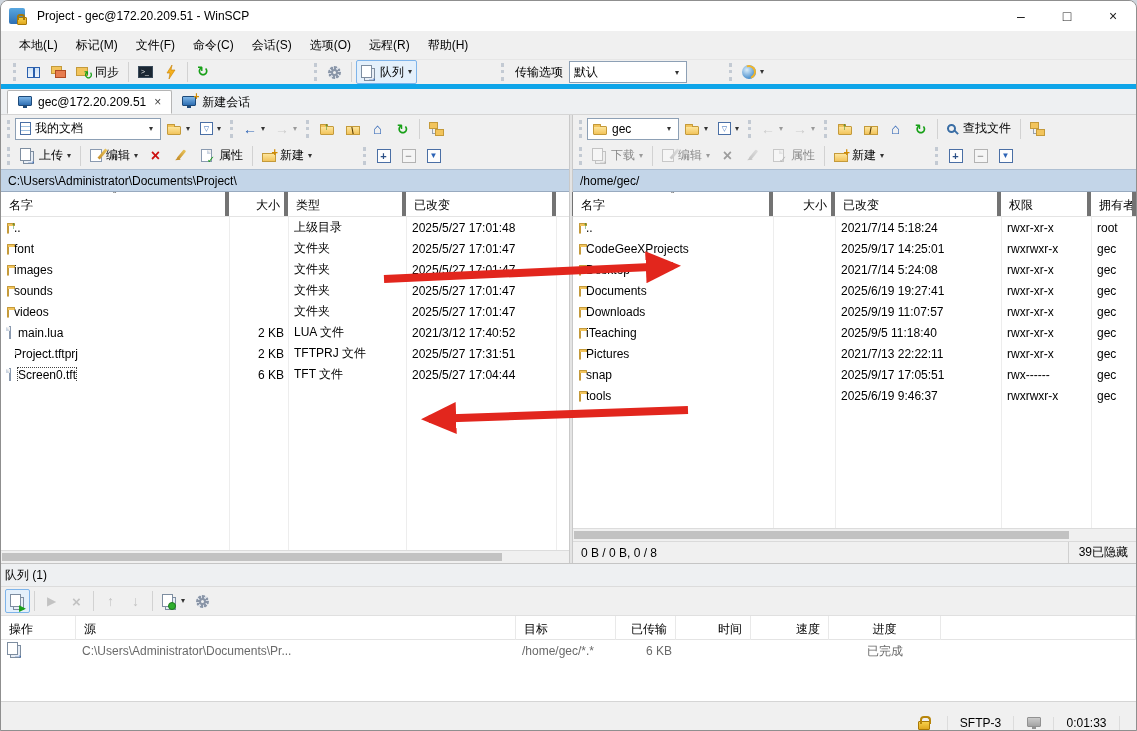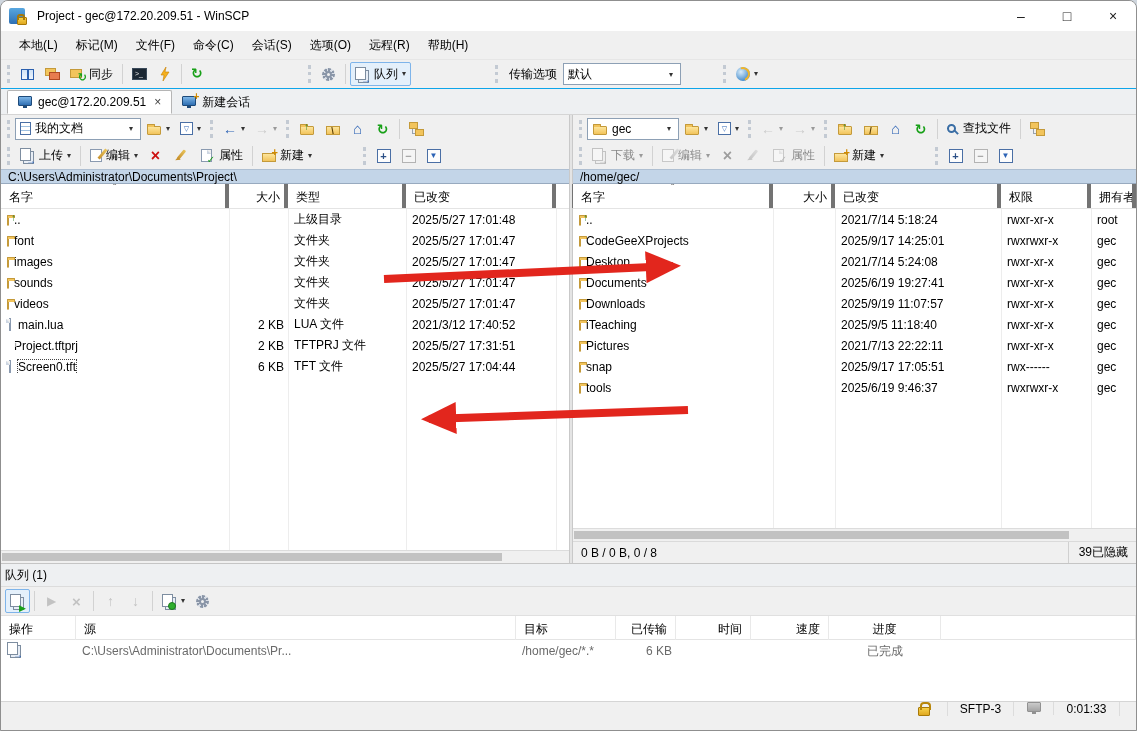--- a/index.html
+++ b/index.html
@@ -13,21 +13,21 @@
   .title-text{margin-left:12px}
   .win-controls{margin-left:auto;display:flex;height:100%}
   .win-btn{width:46px;height:100%;display:flex;align-items:center;justify-content:center;font-size:14px;color:#222}
 
   
   .menubar{height:29px;display:flex;align-items:center;padding-left:10px;gap:2px;flex:none;border-bottom:1px solid #e6e6e6}
   .menu-item{padding:4px 8px;white-space:nowrap}
 
   
   .toolbar{display:flex;align-items:center;flex:none}
-  .maintoolbar{height:29px;padding-left:2px;border-bottom:1px solid #0ea5e9}
+  .maintoolbar{height:29px;padding-left:8px;border-bottom:5px solid #0ea5e9}
   .grip{width:4px;height:18px;border-left:3px dotted #c3cad3;margin:0 4px;flex:none}
   .sep{width:1px;height:20px;background:#d2d2d2;margin:0 4px;flex:none}
   .tbtn{height:24px;min-width:25px;display:flex;align-items:center;justify-content:center;gap:4px;
         padding:0 4px;border:1px solid transparent;border-radius:2px;white-space:nowrap}
   .tbtn.pressed{border-color:#7eb4ea;background:#e4f0fb}
   .tbtn.disabled{opacity:.45;filter:grayscale(1)}
   .dd{font-size:8px;color:#333;line-height:8px}
   .combo{height:22px;background:#fff;border:1px solid #8da0b5;display:flex;align-items:center;padding:0 2px 0 4px;gap:4px}
   .combo .cb-text{flex:1}
   .combo .cb-arrow{width:14px;text-align:center;font-size:8px;color:#333}
@@ -118,21 +118,21 @@
   .tab{height:24px;display:flex;align-items:center;gap:6px;padding:0 10px;white-space:nowrap}
   .tab.active{background:#fff;border:1px solid #b5b5b5;border-bottom-color:#fff;border-radius:2px 2px 0 0}
   .tab .tab-close{color:#444;font-size:12px;margin-left:2px}
 
   
   .panels{height:448px;display:flex;flex:none}
   .panel{width:568px;display:flex;flex-direction:column;background:#f0f0f0}
   .panel.right{width:565px}
   .panel-divider{width:4px;background:#e4e4e4;border-left:1px solid #c9c9c9;border-right:1px solid #c9c9c9;flex:none}
   .ptoolbar{height:27px;display:flex;align-items:center;padding-left:2px;flex:none}
-  .pathbar{height:15px;background:#c3d5e8;border-top:1px solid #aebfd2;border-bottom:1px solid #98aabf;
+  .pathbar{height:23px;background:#c3d5e8;border-top:1px solid #aebfd2;border-bottom:1px solid #98aabf;
       display:flex;align-items:center;padding:4px 7px;flex:none}
   .colhead{height:25px;background:#fff;border-bottom:1px solid #e4e4e4;display:grid;flex:none;position:relative}
   .colhead .hcell{padding:5px 8px;border-right:4px solid #737373;white-space:nowrap;overflow:hidden;position:relative}
   .hcell.r{text-align:right;padding-right:4px}
   .sortmark{position:absolute;left:50%;top:-1px;font-size:10px;color:#555}
   .filelist{flex:1;background:#fff;position:relative;overflow:hidden}
   .colline{position:absolute;top:0;bottom:0;width:1px;background:#ededed}
   .frow{display:grid;height:21px;align-items:center;position:relative}
   .fcell{padding:0 6px;white-space:nowrap;overflow:hidden}
   .fcell.name{display:flex;align-items:center;gap:4px;padding-left:5px}
@@ -152,21 +152,21 @@
   .qgrid{grid-template-columns:75px 440px 100px 60px 75px 78px 112px 1fr}
   .qhead{height:25px;background:#fff;border-top:1px solid #e0e0e0;border-bottom:1px solid #e4e4e4;display:grid;flex:none}
   .qhead .hcell{padding:5px 8px;border-right:1px solid #e9e9e9;white-space:nowrap}
   .qhead .hcell.r{text-align:right}
   .qhead .hcell.c{text-align:center}
   .qrows{flex:1;background:#fff;min-height:0}
   .qrow{display:grid;height:22px;align-items:center;color:#6a6a6a}
   .qrow .fcell.c{text-align:center}
 
   
-  .statusbar{height:29px;display:flex;align-items:flex-start;flex:none;background:#f0f0f0;border-top:1px solid #d5d5d5}
+  .statusbar{height:29px;display:flex;align-items:flex-end;flex:none;background:#f0f0f0;border-top:1px solid #d5d5d5}
   .sb-cell{display:flex;align-items:center;justify-content:center;border-right:1px solid #dcdcdc;padding:0 8px;white-space:nowrap}
   .sb-main{flex:1;justify-content:flex-start;border-right:1px solid #dcdcdc}
   .resize-grip{width:16px;border-right:none;background:
       radial-gradient(circle,#9aa 1px,transparent 1.4px) 10px 18px/4px 4px no-repeat,
       radial-gradient(circle,#9aa 1px,transparent 1.4px) 6px 22px/8px 4px no-repeat,
       radial-gradient(circle,#9aa 1px,transparent 1.4px) 10px 22px/4px 4px no-repeat}
 
   .annotations{position:absolute;left:0;top:0;pointer-events:none;z-index:50}
   .label{white-space:nowrap}
 </style>
@@ -258,21 +258,21 @@
       <span class="ic-monitor new"></span>
       <span>新建会话</span>
     </div>
   </div>
 
   <div class="panels">
 
     <div class="panel">
       <div class="ptoolbar">
         <span class="grip"></span>
-        <div class="combo" style="width:126px">
+        <div class="combo" style="width:146px">
           <span class="ic-doc"></span>
           <span class="cb-text">我的文档</span>
           <span class="cb-arrow">▾</span>
         </div>
         <div class="tbtn">
             <span class="ic-folder"></span>
             <span class="dd">▾</span>
           </div>
         <div class="tbtn">
             <span class="ic-filter"></span>

